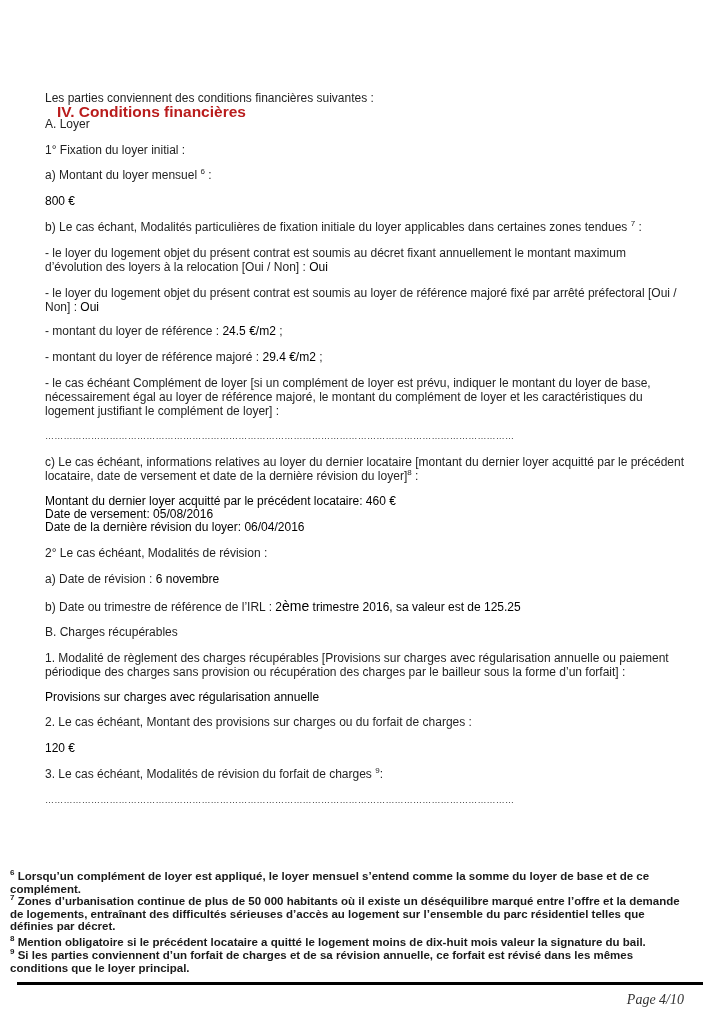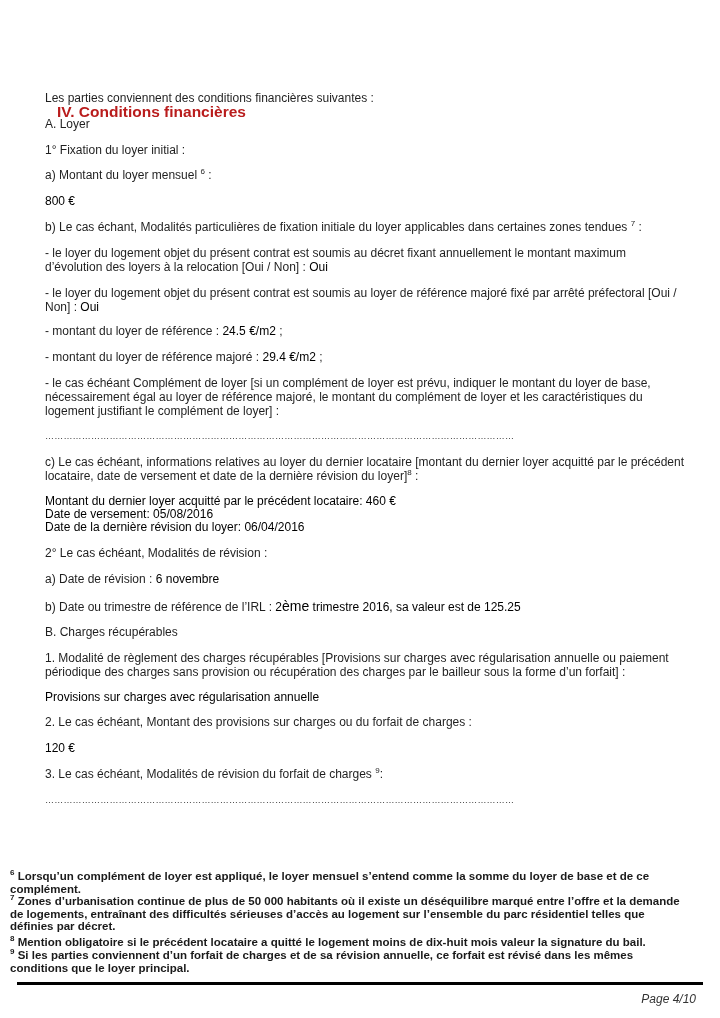--- a/index.html
+++ b/index.html
@@ -8,21 +8,21 @@
       font-family: "Liberation Sans", sans-serif; color: #1a1a1a;
     }
     .page { position: absolute; left: 45px; top: 0; width: 640px; }
     .h { position: absolute; left: 12px; font-weight: bold; font-size: 15.5px; color: #b91c1c; white-space: nowrap; margin-top: 45px; }
     .p { position: absolute; left: 0; font-size: 12px; line-height: 14px; color: #1f1f1f; width: 640px; }
     .v { color: #000000; }
     sup { font-size: 8px; line-height: 0; vertical-align: super; }
     .dots { position: absolute; left: 0; font-size: 9px; letter-spacing: 0.2px; color: #333; white-space: nowrap; overflow: hidden; width: 552px; }
     .fn { position: absolute; left: 10px; font-size: 11.5px; line-height: 12.5px; color: #1a1a1a; width: 680px; font-weight: bold; }
     .rule { position: absolute; left: 17px; width: 686px; height: 3px; background: #000; top: 982px; }
-    .pagenum { position: absolute; right: 24px; top: 992px; font-size: 12px; font-style: italic; color: #333; }
+    .pagenum { position: absolute; right: 36px; top: 992px; font-size: 14px; font-style: italic; color: #333; font-family: Liberation Serif, serif; }
     .small { font-size: 14px; margin-top: 39px; }
   </style>
 </head>
 <body>
 
 <div class="page">
   <div class="h" style="top:58px">IV. Conditions financières</div>
   <div class="p" style="top:91px">Les parties conviennent des conditions financières suivantes :</div>
   <div class="p" style="top:117px">A. Loyer</div>
   <div class="p" style="top:143px">1° Fixation du loyer initial :</div>

